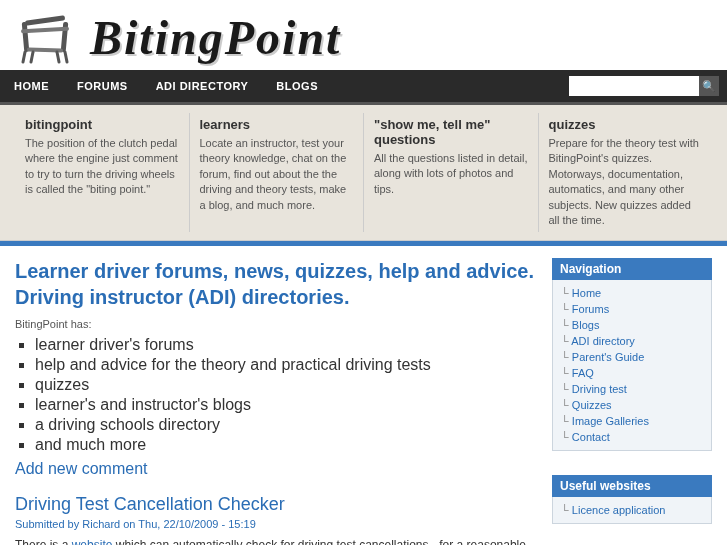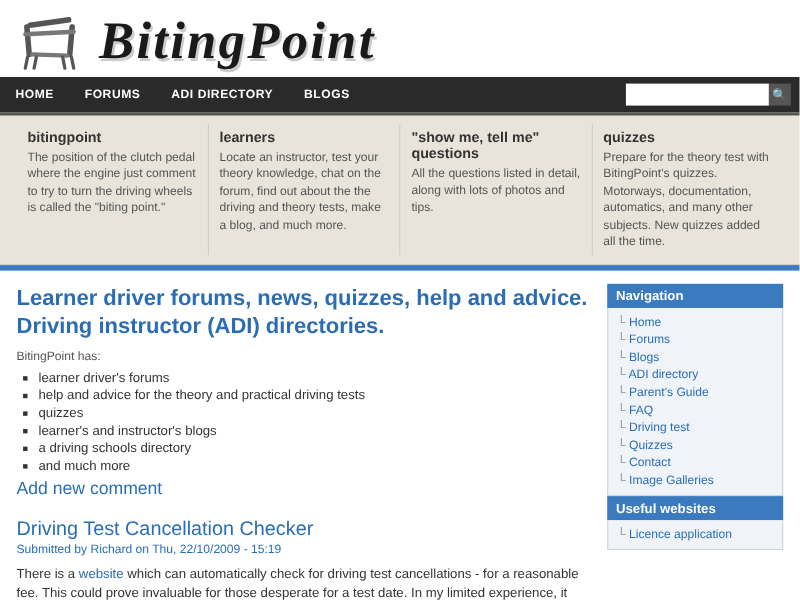--- a/index.html
+++ b/index.html
@@ -29,32 +29,32 @@
 
     
     #main { display: flex; padding: 12px 15px; gap: 15px; }
     #content { flex: 1; }
     #sidebar { width: 160px; flex-shrink: 0; }
 
     
     #page-title { font-size: 20px; color: #2a6db5; font-weight: bold; line-height: 1.3; margin-bottom: 8px; }
     #byline { font-size: 11px; color: #555; margin-bottom: 6px; }
     #bullet-list { margin: 6px 0 6px 20px; }
-    #bullet-list li { font-size: 12px; color: #333; margin-bottom: 2px; list-style: square; }
+    #bullet-list li { font-size: 16px; color: #333; margin-bottom: 2px; list-style: square; }
     #add-comment { color: #2a6db5; font-size: 16px; text-decoration: none; cursor: pointer; display: block; margin-top: 6px; margin-bottom: 16px; }
 
     
     #dtc-title { font-size: 18px; color: #2a6db5; font-weight: normal; margin-bottom: 3px; }
     #dtc-byline { font-size: 11px; color: #555; margin-bottom: 6px; }
     #dtc-byline a, #dtc-byline span { color: #2a6db5; }
     #dtc-body { font-size: 12px; color: #333; line-height: 1.5; }
     #dtc-body a { color: #2a6db5; }
 
     
-    .sidebar-box { margin-bottom: 0; }
+    .sidebar-box { margin-bottom: 24px; }
     .sidebar-box-title { background: #3a7abf; color: #fff; font-size: 12px; font-weight: bold; padding: 4px 8px; }
     .sidebar-box-content { background: #f0f4f8; border: 1px solid #ccd5de; border-top: none; padding: 5px 8px; }
     .sidebar-link { display: block; color: #2a6db5; font-size: 11px; padding: 2px 0; text-decoration: none; cursor: pointer; }
     .sidebar-link::before { content: "└ "; color: #888; }
 
     
     .logo-icon { display: inline-block; width: 60px; height: 55px; position: relative; }
     .logo-icon svg { width: 60px; height: 55px; }
   </style>
 </head>
@@ -146,22 +146,22 @@
       <div class="sidebar-box-title">Navigation</div>
       <div class="sidebar-box-content">
         <a class="sidebar-link">Home</a>
         <a class="sidebar-link">Forums</a>
         <a class="sidebar-link">Blogs</a>
         <a class="sidebar-link">ADI directory</a>
         <a class="sidebar-link">Parent's Guide</a>
         <a class="sidebar-link">FAQ</a>
         <a class="sidebar-link">Driving test</a>
         <a class="sidebar-link">Quizzes</a>
+        <a class="sidebar-link">Image Galleries</a>
         <a class="sidebar-link">Contact</a>
-        <a class="sidebar-link">Image Galleries</a>
       </div>
     </div>
 
     <div class="sidebar-box">
       <div class="sidebar-box-title">Useful websites</div>
       <div class="sidebar-box-content">
         <a class="sidebar-link">Licence application</a>
 
       </div>
     </div>

